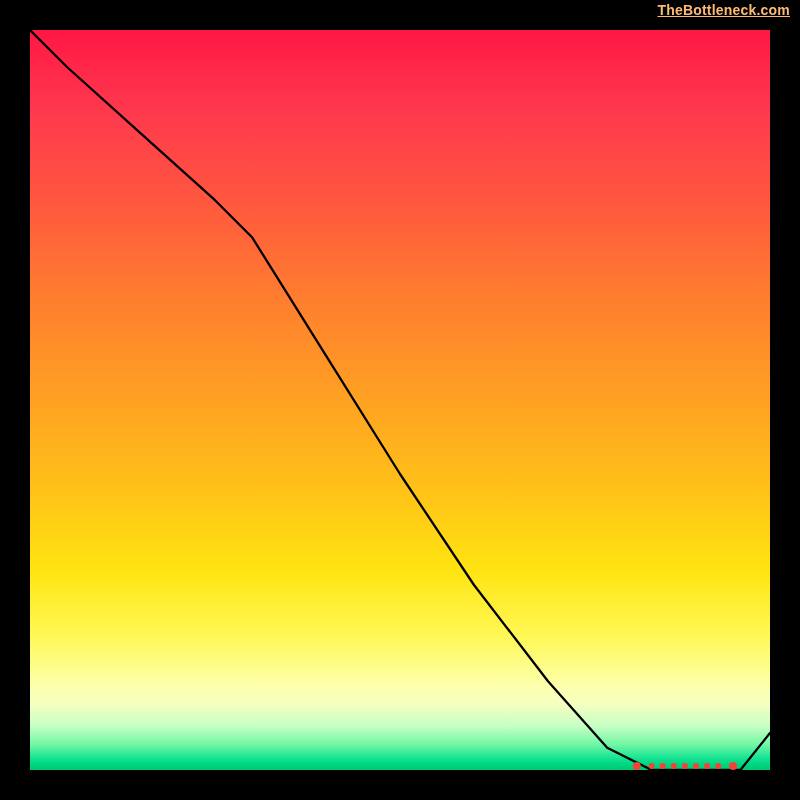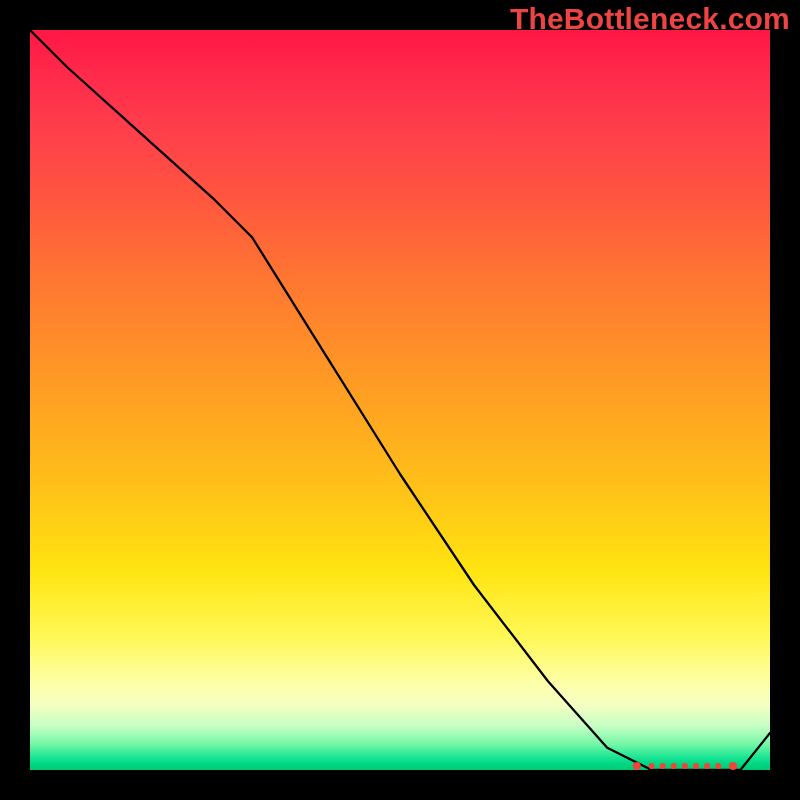--- a/index.html
+++ b/index.html
@@ -14,25 +14,26 @@
   .frame {
     position: relative;
     width: 800px;
     height: 800px;
     background: #000;
   }
   .watermark {
     position: absolute;
     top: 2px;
     right: 10px;
-    font-size: 30px;
+    font-size: 14px;
     font-weight: 600;
-    color: #ef4444;
+    color: #fdba74;
     letter-spacing: 0.2px;
     z-index: 3;
+    text-decoration: underline;
   }
   
   .plot {
     position: absolute;
     left: 30px;
     top: 30px;
     width: 740px;
     height: 740px;
     z-index: 1;
   }

